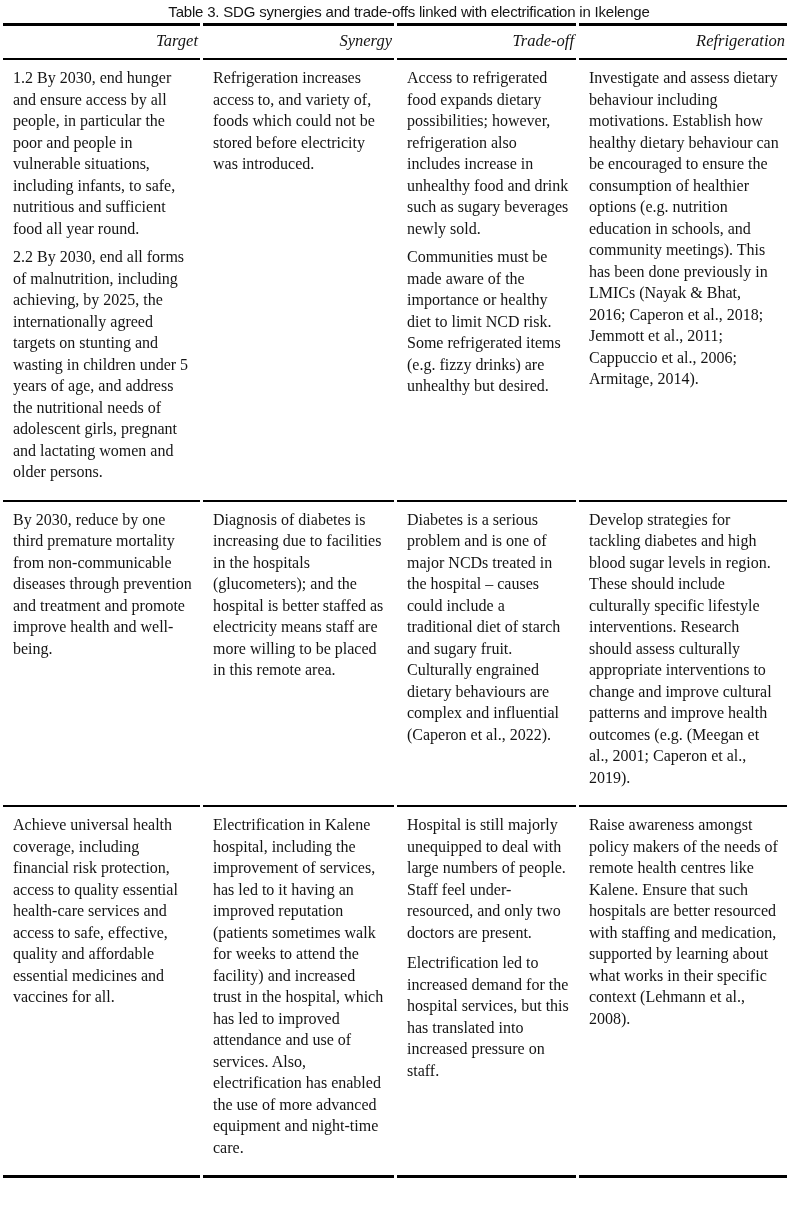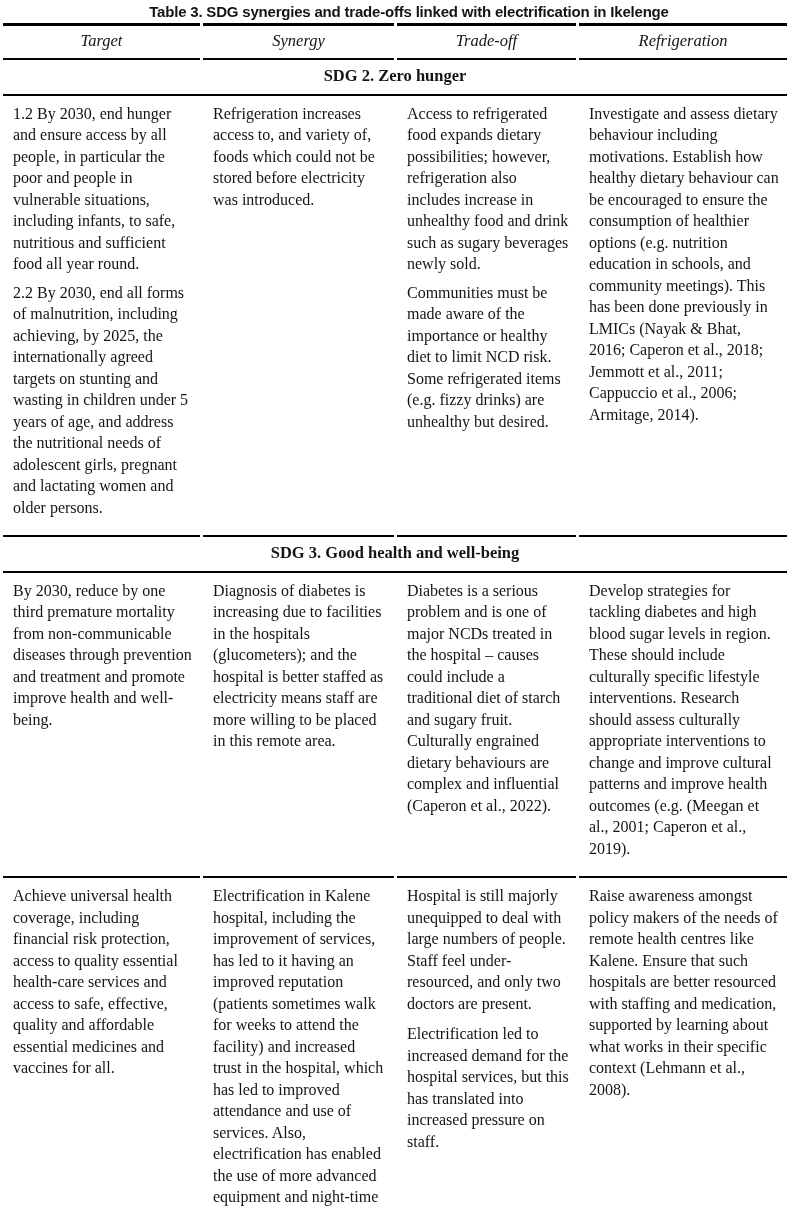--- a/index.html
+++ b/index.html
@@ -4,38 +4,38 @@
 <style>
   html, body { margin: 0; padding: 0; background: #ffffff; }
   body {
     width: 790px;
     color: #141414;
     font-family: "Liberation Serif", serif;
     -webkit-font-smoothing: antialiased;
   }
   .table-title {
     font-family: "Liberation Sans", sans-serif;
-    font-weight: bold;
+    font-weight: normal;
     font-size: 15px;
     letter-spacing: -0.2px;
     text-align: center;
     padding: 3px 0 3px;
     margin-left: 28px;
   }
   table.sdg-table {
     border-collapse: separate;
     border-spacing: 3px 0;
     table-layout: fixed;
     width: 790px;
   }
   table.sdg-table th {
     font-style: italic;
     font-weight: normal;
     font-size: 16.5px;
-    text-align: center;
+    text-align: right;
     border-top: 3px solid #000;
     border-bottom: 2px solid #000;
     padding: 5px 2px 7px;
   }
   table.sdg-table td {
     vertical-align: top;
     font-size: 16px;
     line-height: 21.5px;
     padding: 7px 7px 10px 10px;
   }
@@ -66,43 +66,37 @@
   </colgroup>
   <thead>
     <tr>
       <th>Target</th>
       <th>Synergy</th>
       <th>Trade-off</th>
       <th>Refrigeration</th>
     </tr>
   </thead>
   <tbody>
-    <tr class="section-row">
-      <td colspan="4">SDG 2. Zero hunger</td>
-    </tr>
     <tr class="data-row">
       <td>
         <p class="para">1.2 By 2030, end hunger and ensure access by all people, in particular the poor and people in vulnerable situations, including infants, to safe, nutritious and sufficient food all year round.</p>
         <p class="para">2.2 By 2030, end all forms of malnutrition, including achieving, by 2025, the internationally agreed targets on stunting and wasting in children under 5 years of age, and address the nutritional needs of adolescent girls, pregnant and lactating women and older persons.</p>
       </td>
       <td>
         <p class="para">Refrigeration increases access to, and variety of, foods which could not be stored before electricity was introduced.</p>
 
       </td>
       <td>
         <p class="para">Access to refrigerated food expands dietary possibilities; however, refrigeration also includes increase in unhealthy food and drink such as sugary beverages newly sold.</p>
         <p class="para">Communities must be made aware of the importance or healthy diet to limit NCD risk. Some refrigerated items (e.g. fizzy drinks) are unhealthy but desired.</p>
       </td>
       <td>
         <p class="para">Investigate and assess dietary behaviour including motivations. Establish how healthy dietary behaviour can be encouraged to ensure the consumption of healthier options (e.g. nutrition education in schools, and community meetings). This has been done previously in LMICs (Nayak &amp; Bhat, 2016; Caperon et al., 2018; Jemmott et al., 2011; Cappuccio et al., 2006; Armitage, 2014).</p>
 
       </td>
-    </tr>
-    <tr class="section-row">
-      <td colspan="4">SDG 3. Good health and well-being</td>
     </tr>
     <tr class="data-row">
       <td>
         <p class="para">By 2030, reduce by one third premature mortality from non-communicable diseases through prevention and treatment and promote improve health and well-being.</p>
 
       </td>
       <td>
         <p class="para">Diagnosis of diabetes is increasing due to facilities in the hospitals (glucometers); and the hospital is better staffed as electricity means staff are more willing to be placed in this remote area.</p>
 
       </td>

